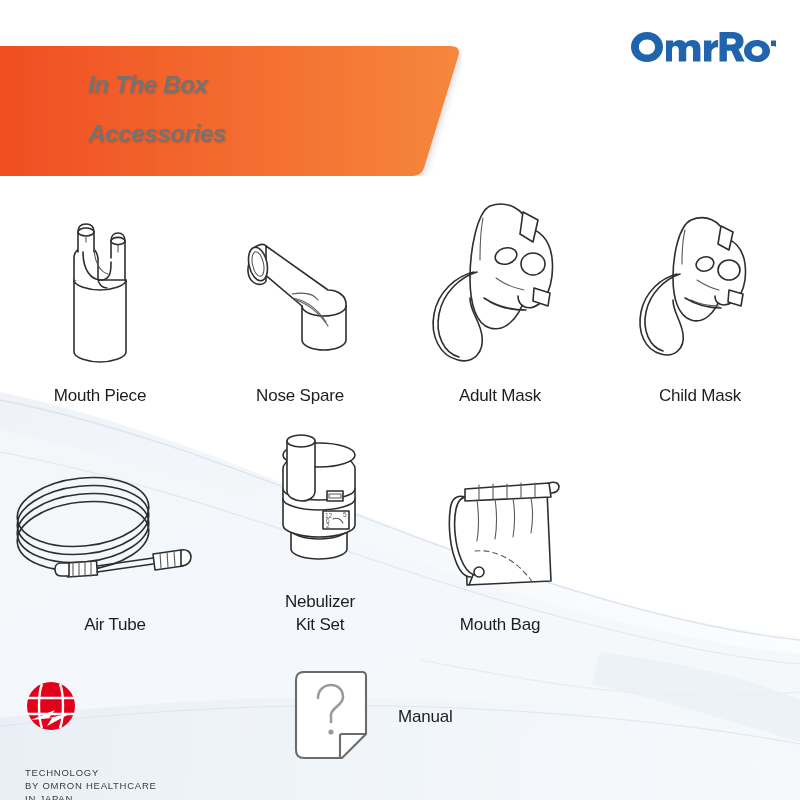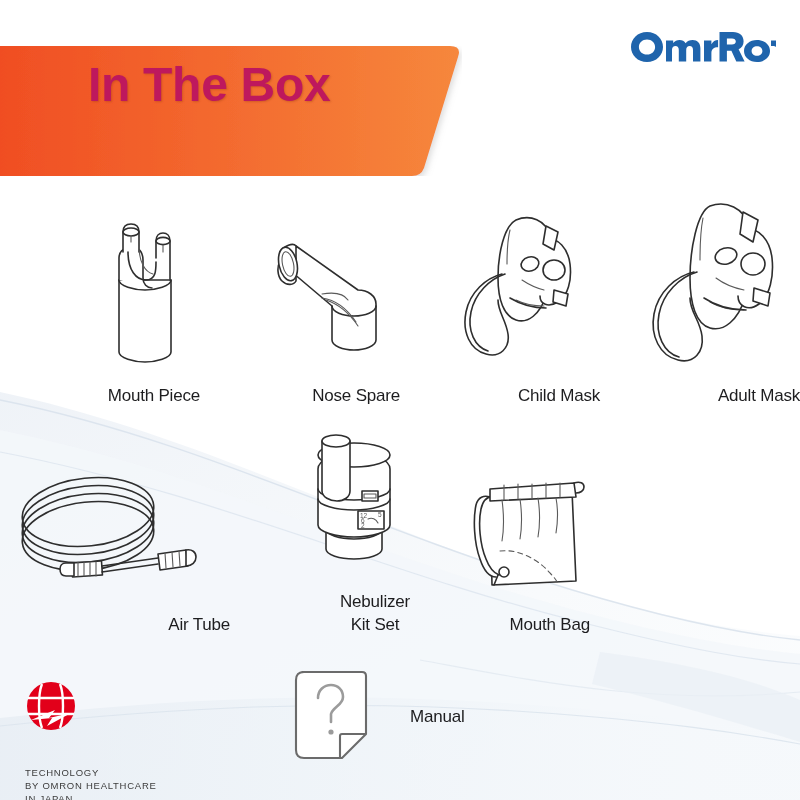--- a/index.html
+++ b/index.html
@@ -47,23 +47,24 @@
     position: absolute;
     inset: 0;
     width: 462px;
     height: 130px;
   }
   #banner-text {
     position: absolute;
     left: 88px;
     top: 14px;
     z-index: 3;
-    color: #be185d;
+    color: #737373;
+    font-style: italic;
     font-weight: bold;
-    font-size: 48px;
+    font-size: 24px;
     line-height: 49px;
     letter-spacing: -0.3px;
     text-shadow: 1px 1px 2px rgba(120,40,0,.25);
     white-space: nowrap;
   }
 
   
   #omron-logo {
     position: absolute;
     right: 24px;
@@ -74,21 +75,21 @@
   
   .row {
     position: absolute;
     display: flex;
     z-index: 2;
   }
 
   .cell {
     display: flex;
     flex-direction: column;
-    align-items: flex-end;
+    align-items: center;
     justify-content: flex-end;
   }
 
   .art {
     display: flex;
     align-items: flex-end;
     justify-content: center;
   }
 
   .caption {
@@ -119,21 +120,21 @@
   
   #row3 {
     position: absolute;
     left: 292px;
     top: 668px;
     display: flex;
     align-items: center;
     gap: 24px;
     z-index: 2;
   }
-  #row3 .caption { margin: 16px; }
+  #row3 .caption { margin: 4px; }
 
   
   #japan-badge {
     position: absolute;
     left: 25px;
     top: 680px;
     z-index: 3;
   }
   #japan-text {
     position: absolute;
@@ -187,21 +188,21 @@
           <stop offset="0%" stop-color="#f04e23"></stop>
           <stop offset="45%" stop-color="#f3682e"></stop>
           <stop offset="100%" stop-color="#f6873c"></stop>
         </linearGradient>
         <filter id="bsh" x="-10%" y="-10%" width="130%" height="140%">
           <feDropShadow dx="2" dy="3" stdDeviation="3" flood-color="#9a9a9a" flood-opacity="0.35"></feDropShadow>
         </filter>
       </defs>
       <path d="M0,0 L450,0 Q462,0 458,11 L424,122 Q421,130 412,130 L0,130 Z" fill="url(#bgrad)" filter="url(#bsh)"></path>
     </svg>
-    <div id="banner-text"><span>In The Box</span><br></div>
+    <div id="banner-text"><span>In The Box</span><br><span>Accessories</span></div>
   </div>
 
   <svg id="omron-logo" width="146" height="34" viewBox="0 0 146 34">
     <g fill="#1f64ac">
 
       <path d="M17,2 C26.4,2 33,8.8 33,17 C33,25.2 26.4,32 17,32 C7.6,32 1,25.2 1,17 C1,8.8 7.6,2 17,2 Z M17,9.4 C12.3,9.4 8.9,12.6 8.9,17 C8.9,21.4 12.3,24.6 17,24.6 C21.7,24.6 25.1,21.4 25.1,17 C25.1,12.6 21.7,9.4 17,9.4 Z"></path>
 
       <path d="M36,10.5 L43.2,10.5 L43.2,13 C44.8,11.1 46.9,10 49.5,10 C52.2,10 54.3,11.1 55.6,13.2 C57.3,11.1 59.6,10 62.6,10 C67.4,10 70.4,13.1 70.4,18.2 L70.4,31.5 L63,31.5 L63,19.9 C63,17.4 61.8,16 59.7,16 C57.5,16 56.2,17.5 56.2,20.1 L56.2,31.5 L48.8,31.5 L48.8,19.9 C48.8,17.4 47.6,16 45.5,16 C43.3,16 42,17.5 42,20.1 L42,31.5 L36,31.5 Z"></path>
 
       <path d="M74,10.5 L81.4,10.5 L81.4,14.3 C82.9,11.4 85.1,10 88.1,10 L88.1,17.3 C84,17.2 81.4,19 81.4,23.1 L81.4,31.5 L74,31.5 Z"></path>
@@ -246,60 +247,60 @@
           <path class="ln fillw" d="M20,44 C17,48 17,58 22,63 C27,68 34,67 36,63 L36,28 C33,24 24,28 20,34 Z"></path>
           <ellipse class="ln fillw" cx="28" cy="46" rx="9" ry="17" transform="rotate(-12 28 46)"></ellipse>
           <ellipse class="ln-t" cx="28" cy="46" rx="5.5" ry="12.5" transform="rotate(-12 28 46)"></ellipse>
           <path class="ln" d="M72,88 C72,94 83,98 94,98 C105,98 116,94 116,88"></path>
           <path class="ln-t" d="M62,76 C74,74 84,76 88,82"></path>
           <path class="ln-t" d="M62,80 C76,82 88,92 96,104"></path>
           <path class="ln-t" d="M66,82 C78,86 90,96 98,108"></path>
         </svg>
       </div>
       <div class="caption">Nose Spare</div>
+    </div>
+
+    <div class="cell">
+      <div class="art">
+        <svg width="160" height="170" viewBox="0 0 160 170">
+          <path class="ln fillw" d="M70,8 C86,2 104,10 109,28 C114,46 112,78 105,100 C98,122 84,134 70,130 C56,126 50,106 50,80 C50,52 57,14 70,8 Z"></path>
+          <path class="ln fillw" d="M105,30 C119,30 130,42 132,60 C134,78 130,98 119,106 C108,114 98,108 98,98"></path>
+          <path class="ln-t" d="M63,20 C61,30 60,44 60,62"></path>
+          <ellipse class="ln" cx="86" cy="58" rx="11" ry="8" transform="rotate(-16 86 58)"></ellipse>
+          <ellipse class="ln" cx="113" cy="66" rx="12" ry="11"></ellipse>
+          <path class="ln fillw" d="M103,14 L118,22 L113,44 L100,36 Z"></path>
+          <path class="ln-t" d="M76,80 C84,86 94,90 104,92"></path>
+          <path class="ln-t" d="M70,104 C80,110 92,112 104,112"></path>
+          <path class="ln fillw" d="M114,90 L130,95 L128,108 L113,103 Z"></path>
+          <path class="ln" d="M54,74 C36,78 18,94 14,116 C10,138 20,158 38,162 C54,166 64,154 62,138 C60,122 50,114 50,100"></path>
+          <path class="ln" d="M57,74 C40,79 23,95 19,116 C15,137 24,155 39,159"></path>
+          <path class="ln" d="M64,100 C76,108 90,112 106,112"></path>
+        </svg>
+      </div>
+      <div class="caption">Adult Mask</div>
     </div>
 
     <div class="cell">
       <div class="art">
         <svg width="150" height="160" viewBox="0 0 150 160">
           <path class="ln fillw" d="M66,12 C80,6 96,12 100,28 C104,44 102,70 96,88 C90,106 78,116 66,112 C54,108 48,92 48,70 C48,46 54,18 66,12 Z"></path>
           <path class="ln fillw" d="M96,30 C108,30 118,40 120,56 C122,72 118,88 108,94 C98,100 90,96 90,88"></path>
           <path class="ln-t" d="M60,22 C58,30 57,42 57,56"></path>
           <ellipse class="ln" cx="80" cy="56" rx="9" ry="7" transform="rotate(-16 80 56)"></ellipse>
           <ellipse class="ln" cx="104" cy="62" rx="11" ry="10"></ellipse>
           <path class="ln fillw" d="M96,18 L108,24 L104,42 L93,36 Z"></path>
           <path class="ln-t" d="M72,72 C78,76 86,80 94,82"></path>
           <path class="ln-t" d="M66,92 C74,96 84,98 94,98"></path>
           <path class="ln fillw" d="M104,82 L118,86 L116,98 L103,94 Z"></path>
           <path class="ln" d="M52,66 C36,70 20,84 16,104 C12,124 20,142 36,146 C50,150 60,140 58,126 C56,112 48,104 48,92"></path>
           <path class="ln" d="M55,66 C40,71 25,85 21,104 C17,123 25,139 38,143"></path>
           <path class="ln" d="M60,90 C70,96 82,100 96,100"></path>
         </svg>
       </div>
       <div class="caption">Child Mask</div>
-    </div>
-
-    <div class="cell">
-      <div class="art">
-        <svg width="160" height="170" viewBox="0 0 160 170">
-          <path class="ln fillw" d="M70,8 C86,2 104,10 109,28 C114,46 112,78 105,100 C98,122 84,134 70,130 C56,126 50,106 50,80 C50,52 57,14 70,8 Z"></path>
-          <path class="ln fillw" d="M105,30 C119,30 130,42 132,60 C134,78 130,98 119,106 C108,114 98,108 98,98"></path>
-          <path class="ln-t" d="M63,20 C61,30 60,44 60,62"></path>
-          <ellipse class="ln" cx="86" cy="58" rx="11" ry="8" transform="rotate(-16 86 58)"></ellipse>
-          <ellipse class="ln" cx="113" cy="66" rx="12" ry="11"></ellipse>
-          <path class="ln fillw" d="M103,14 L118,22 L113,44 L100,36 Z"></path>
-          <path class="ln-t" d="M76,80 C84,86 94,90 104,92"></path>
-          <path class="ln-t" d="M70,104 C80,110 92,112 104,112"></path>
-          <path class="ln fillw" d="M114,90 L130,95 L128,108 L113,103 Z"></path>
-          <path class="ln" d="M54,74 C36,78 18,94 14,116 C10,138 20,158 38,162 C54,166 64,154 62,138 C60,122 50,114 50,100"></path>
-          <path class="ln" d="M57,74 C40,79 23,95 19,116 C15,137 24,155 39,159"></path>
-          <path class="ln" d="M64,100 C76,108 90,112 106,112"></path>
-        </svg>
-      </div>
-      <div class="caption">Adult Mask</div>
     </div>
 
   </div>
 
   <div id="row2" class="row">
 
 
     <div class="cell" id="c-tube">
       <div class="art">
         <svg width="220" height="135" viewBox="0 0 220 135">

